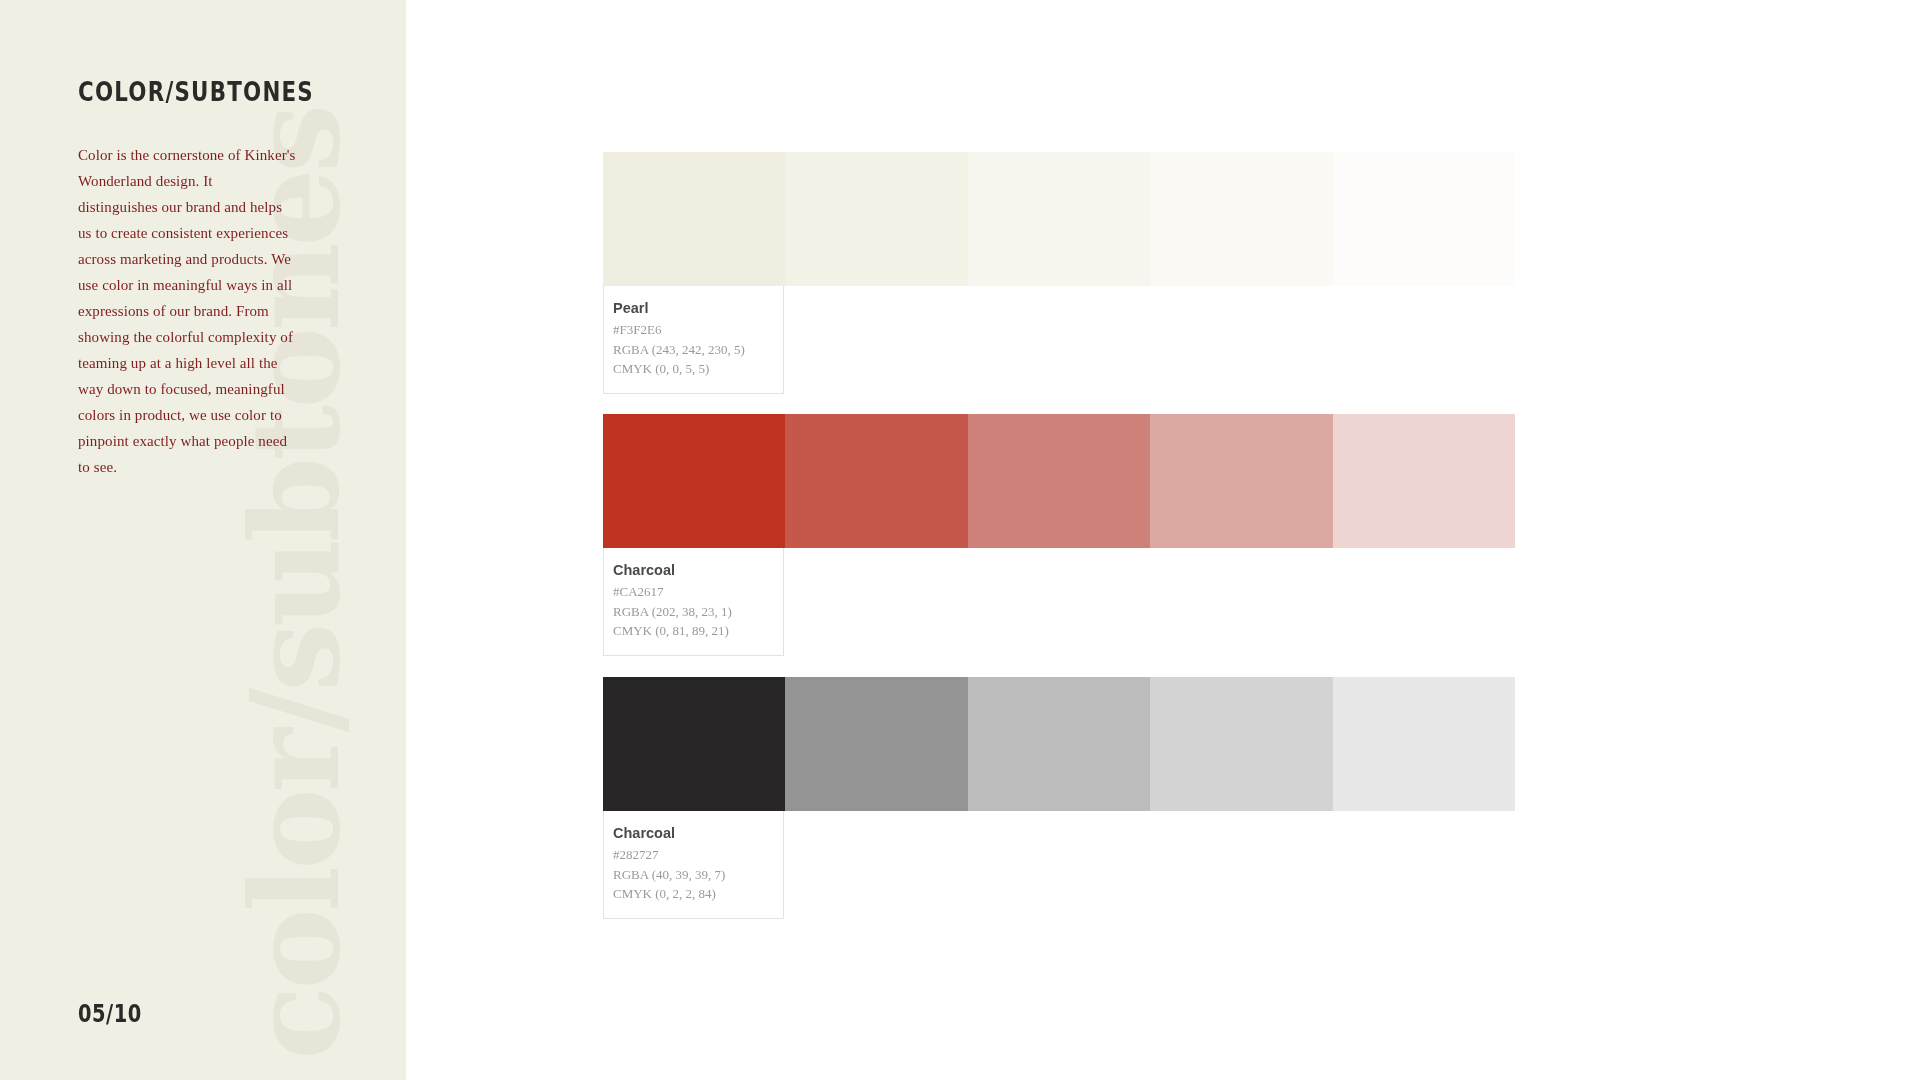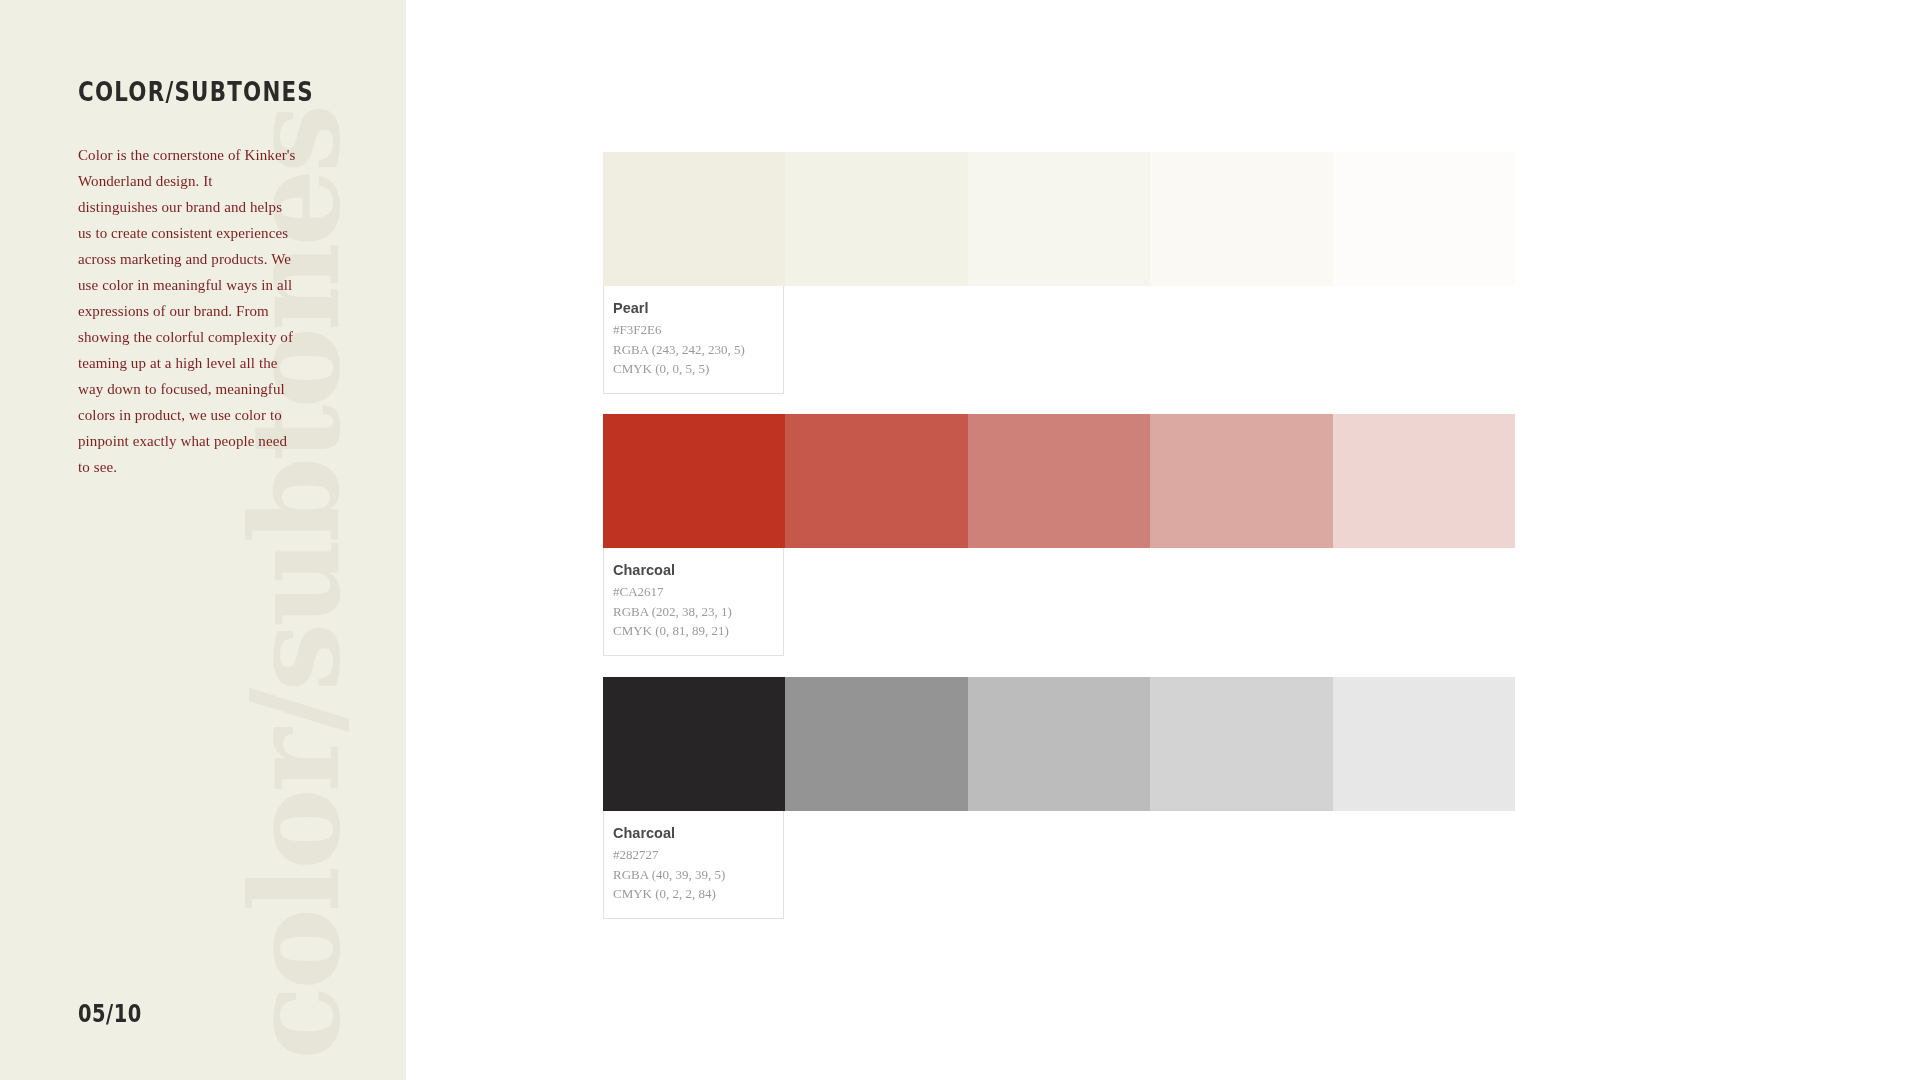--- a/index.html
+++ b/index.html
@@ -195,17 +195,17 @@
       <div class="swatch-strip">
         <div class="swatch" style="background: rgb(39, 37, 37);"></div>
         <div class="swatch" style="background: rgb(148, 148, 148);"></div>
         <div class="swatch" style="background: rgb(188, 188, 188);"></div>
         <div class="swatch" style="background: rgb(211, 211, 211);"></div>
         <div class="swatch" style="background: rgb(231, 231, 231);"></div>
       </div>
       <div class="info-card">
         <div class="info-name">Charcoal</div>
         <div class="info-line">#282727</div>
-        <div class="info-line">RGBA (40, 39, 39, 5)</div>
+        <div class="info-line">RGBA (40, 39, 39, 7)</div>
         <div class="info-line">CMYK (0, 2, 2, 84)</div>
       </div>
     </div>
   </div>
 
 </body></html>

